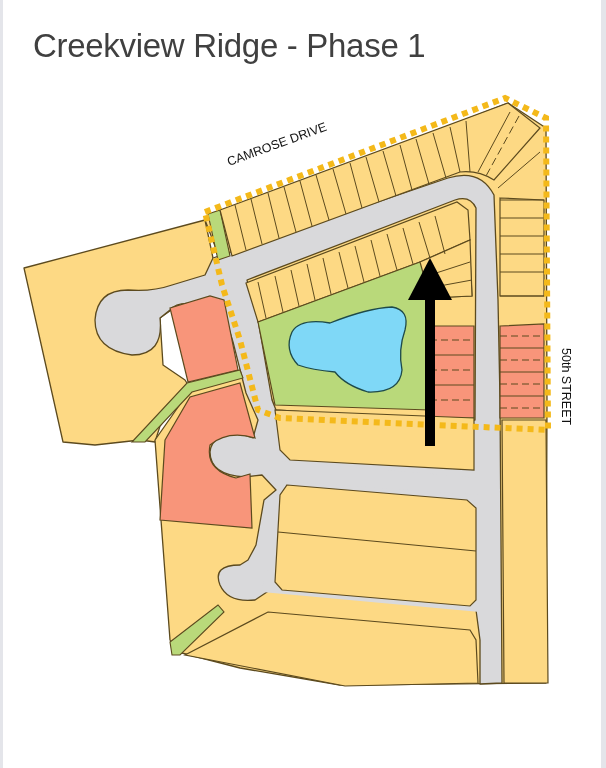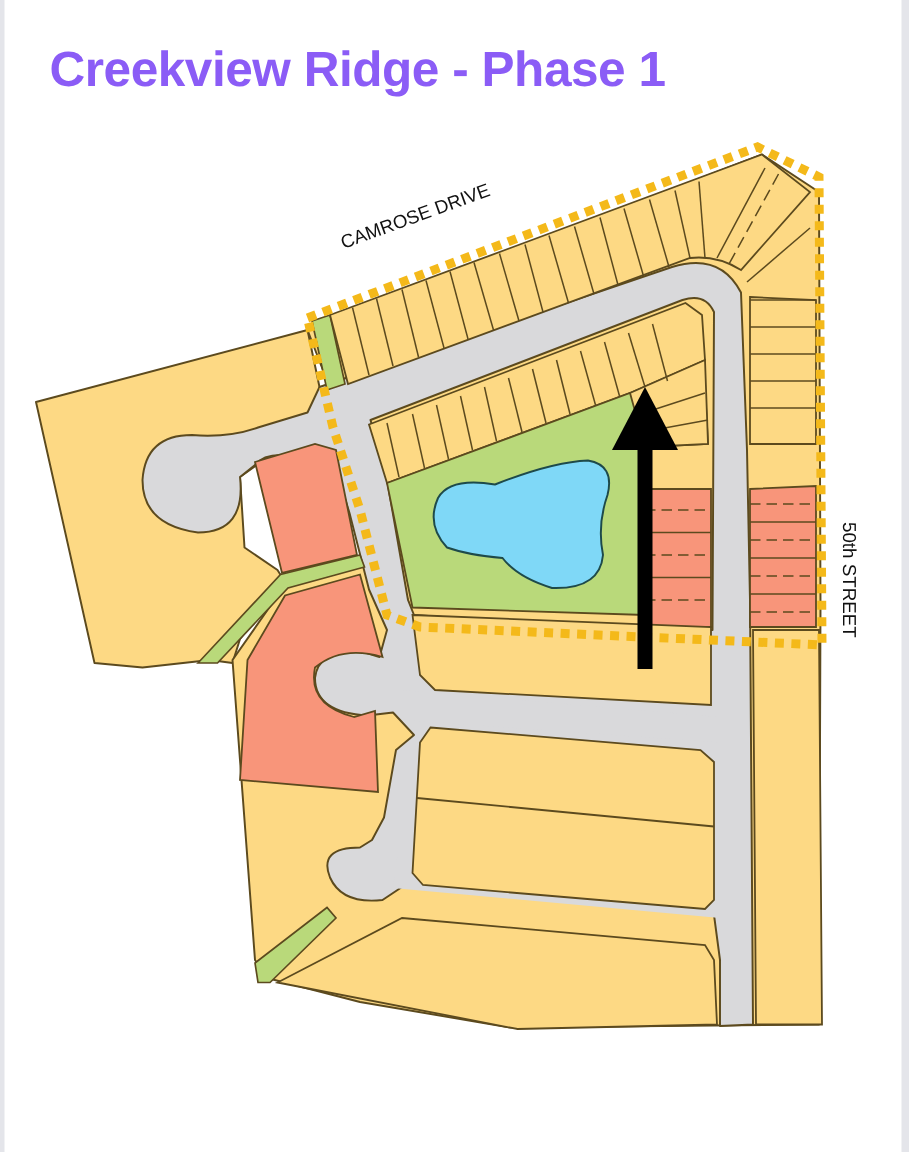--- a/index.html
+++ b/index.html
@@ -1,19 +1,19 @@
 <!DOCTYPE html>
 <html><head>
 <meta charset="utf-8">
 <style>
   html, body { margin: 0; padding: 0; background: #ffffff; }
   body { width: 606px; height: 768px; position: relative; overflow: hidden; font-family: "Liberation Sans", sans-serif; }
   .frame-left { position: absolute; left: 0; top: 0; width: 3px; height: 768px; background: #e4e5ea; }
   .frame-right { position: absolute; right: 0; top: 0; width: 5px; height: 768px; background: #e4e5ea; }
-  .title { position: absolute; left: 33px; top: 27px; font-size: 33px; font-weight: bold; color: #8b5cf6; letter-spacing: -0.3px; white-space: nowrap; }
+  .title { position: absolute; left: 33px; top: 27px; font-size: 33px; font-weight: normal; color: #404040; letter-spacing: -0.3px; white-space: nowrap; }
   svg.map { position: absolute; left: 0; top: 0; }
   .street-label { font-family: "Liberation Sans", sans-serif; font-size: 12.5px; fill: #111; }
 </style>
 </head>
 <body>
 
 <div class="frame-left"></div>
 <div class="frame-right"></div>
 
 <div class="title">Creekview Ridge - Phase 1</div>

